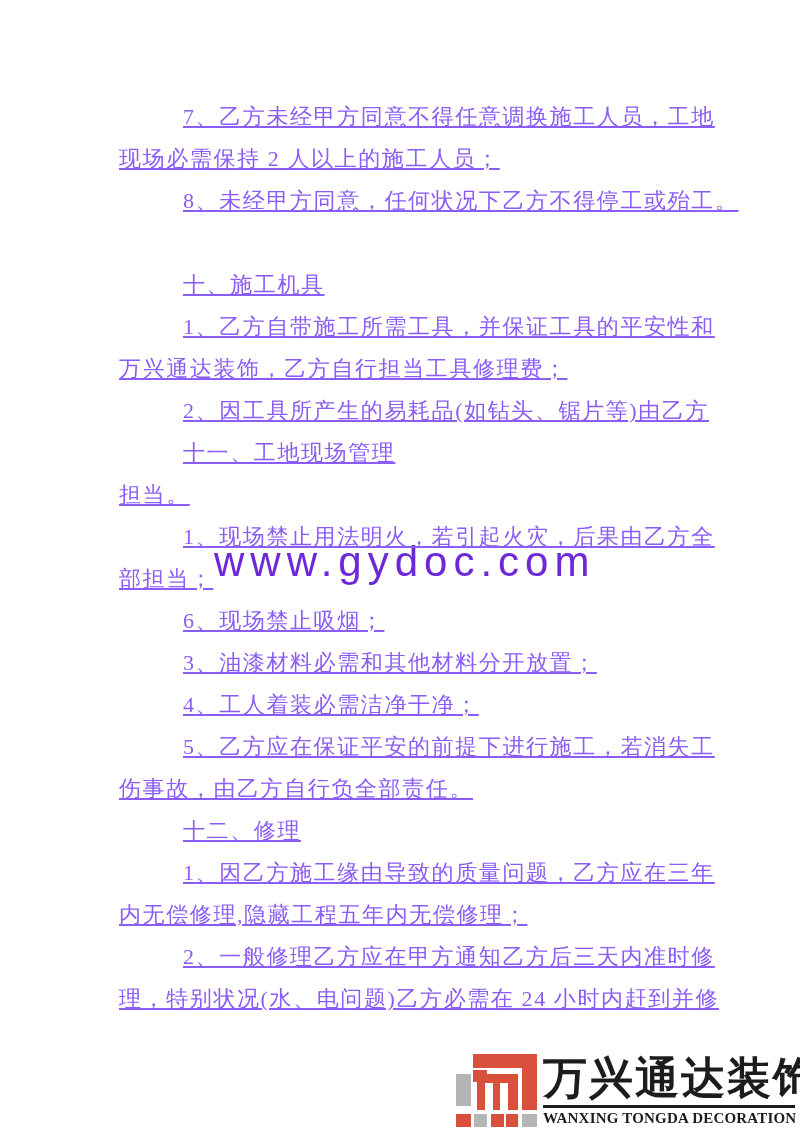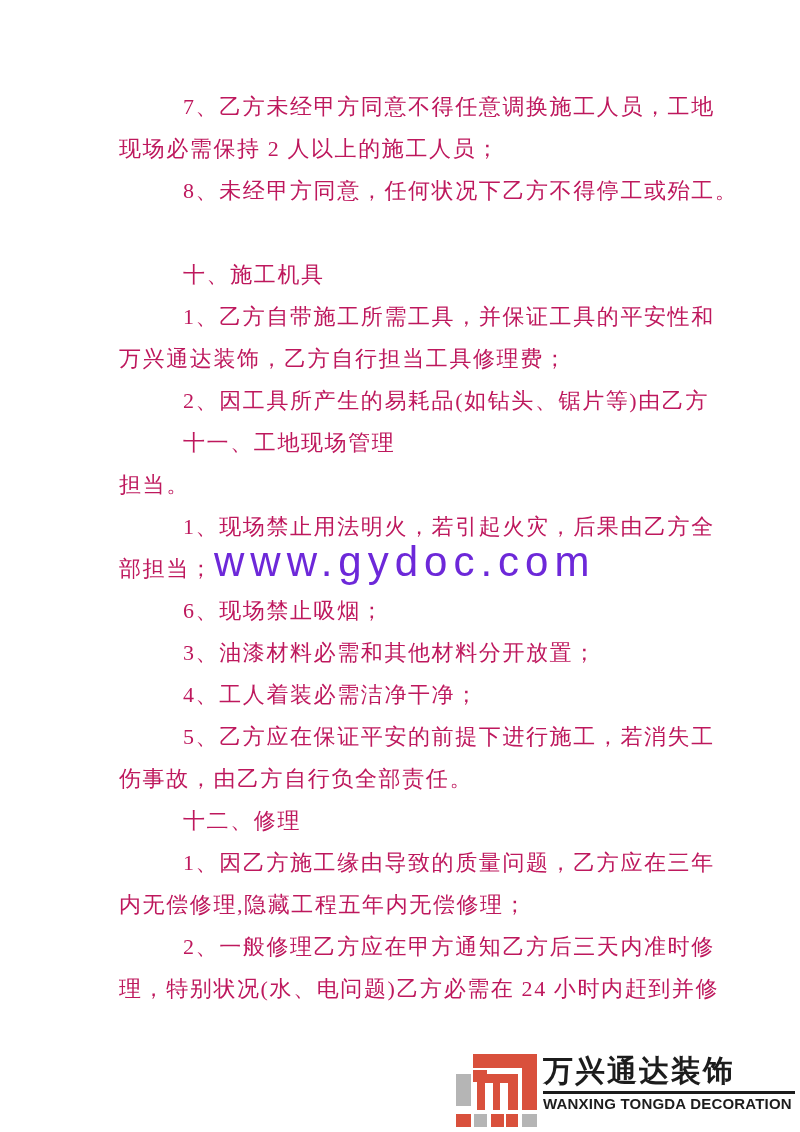--- a/index.html
+++ b/index.html
@@ -14,41 +14,41 @@
   .watermark {
     position:absolute; left:214px; top:538px;
     font-family:Liberation Sans, sans-serif;
     font-size:42px; font-weight:400;
     color:#6d28d9; letter-spacing:6px;
     z-index:0; white-space:nowrap;
     user-select:none;
   }
   
   .doc {
-    position:absolute; left:119px; top:86px; width:585px;
-    z-index:1; color:#be185d;
+    position:absolute; left:119px; top:96px; width:585px;
+    z-index:1; color:#8b5cf6;text-decoration:underline;
   }
   .line {
     height:42px; line-height:42px;
     font-size:22px; letter-spacing:1.6px;
     white-space:nowrap;
   }
   .line.indent { padding-left:64px; }
   
   .logo { position:absolute; left:452px; top:1050px; z-index:2; width:348px; height:80px; }
   .logo-mark { position:absolute; left:0; top:0; }
   .logo-text { position:absolute; left:91px; top:6px; width:252px; }
   .brand-cn {
     font-family:"Liberation Sans","DejaVu Sans",sans-serif;
-    font-weight:bold; font-size:30px; line-height:1;
+    font-weight:bold; font-size:44px; line-height:1;
     color:#1c1c1c; letter-spacing:2px; white-space:nowrap;
   }
   .brand-rule { height:3px; background:#1c1c1c; margin-top:5px; width:252px; }
   .brand-en {
-    font-family:Liberation Sans, sans-serif;
+    font-family:Liberation Serif, serif;
     font-weight:bold; font-size:15px; line-height:1.1;
     color:#1c1c1c; letter-spacing:0.2px; margin-top:2px; white-space:nowrap;
   }
 </style>
 </head>
 <body>
 
 <div class="watermark">www.gydoc.com</div>
 
 <div class="doc">

